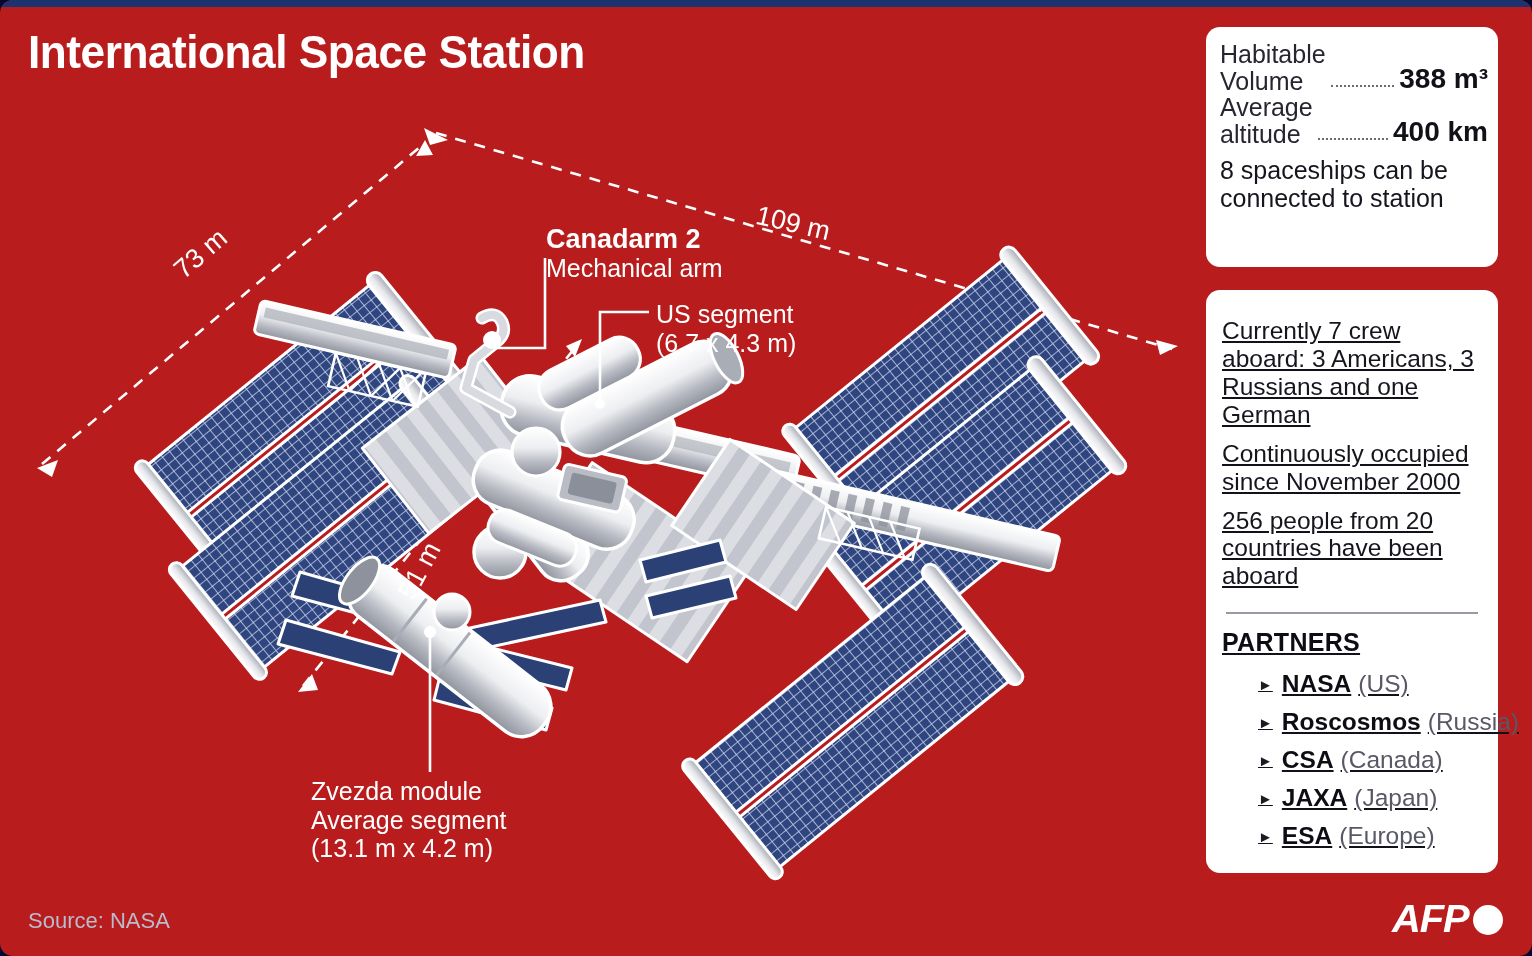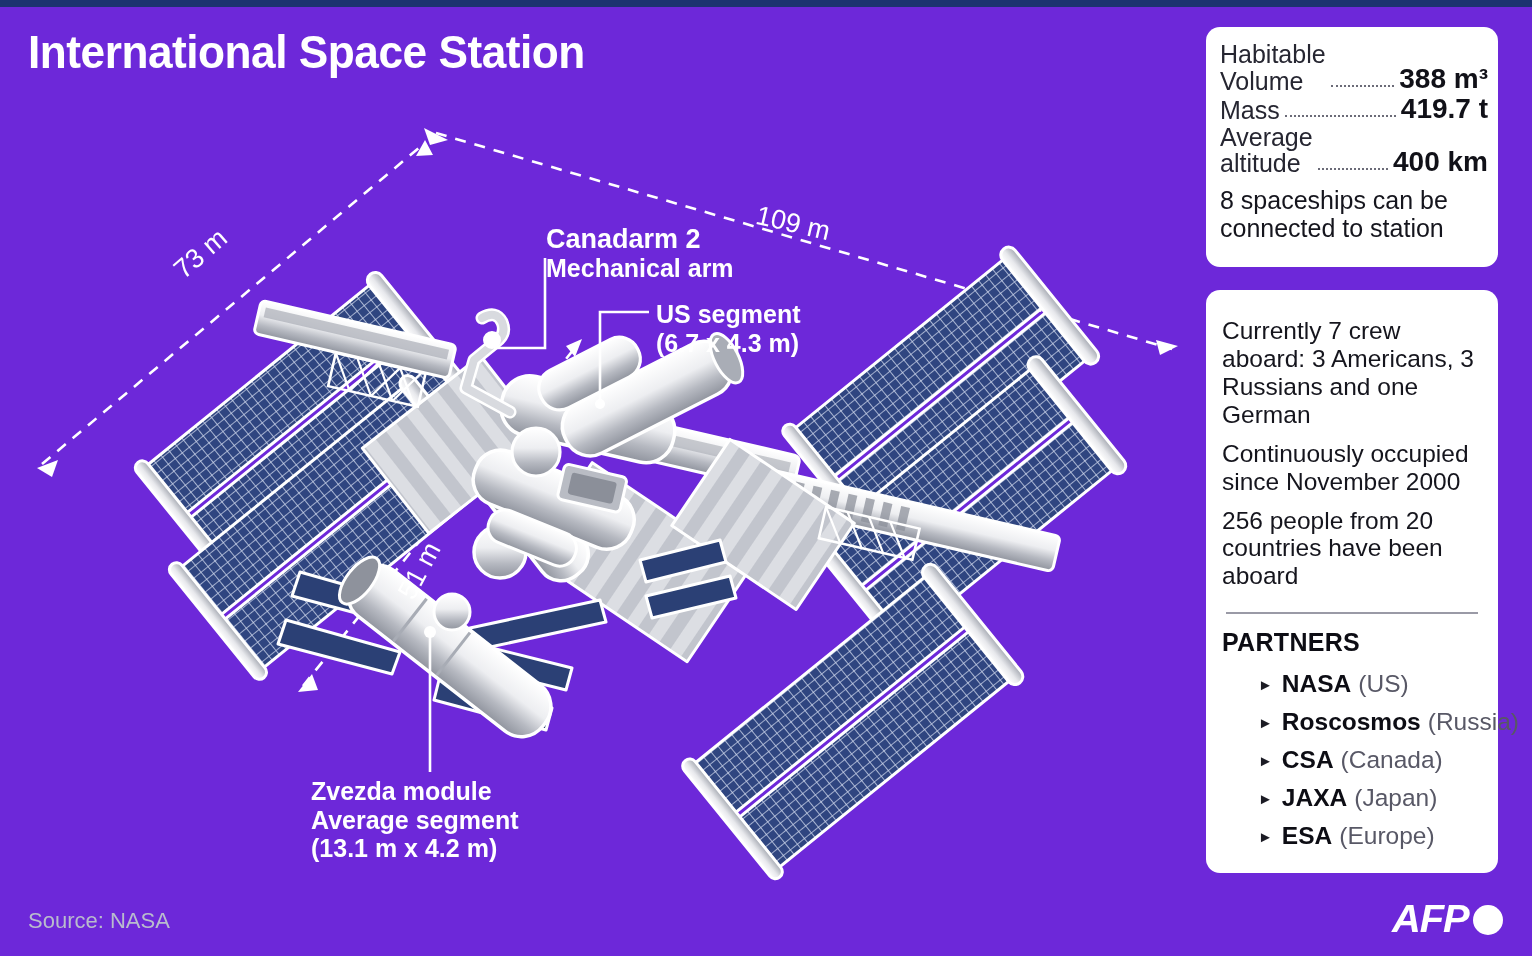--- a/index.html
+++ b/index.html
@@ -2,38 +2,39 @@
 <html><head>
 <meta charset="utf-8">
 <style>
   html,body{margin:0;padding:0;}
   body{
     width:1532px;height:956px;overflow:hidden;
     background:#07072e;
     font-family:"Liberation Sans", sans-serif;
     position:relative;
   }
-  #root{position:relative;width:1532px;height:956px;background:#6d28d9;overflow:hidden;}
+  #root{position:relative;width:1532px;height:956px;background:#b91c1c;overflow:hidden;border-radius:13px;}
 
   .topstrip{position:absolute;left:0;top:0;width:1532px;height:7px;background:#1c3370;}
 
   
   .title{
     position:absolute;left:28px;top:24px;
     font-size:47px;font-weight:bold;color:#ffffff;
     letter-spacing:-0.5px;
     font-family:"Liberation Sans","DejaVu Sans",sans-serif;
     transform:scaleX(0.94);transform-origin:left top;
     white-space:nowrap;
   }
 
   
   .panel{
     position:absolute;background:#ffffff;border-radius:14px;
     color:#11111a;
+    text-decoration:underline;
   }
   #stats-panel{left:1206px;top:27px;width:292px;height:240px;}
   #info-panel{left:1206px;top:290px;width:292px;height:583px;}
 
   .stats-rows{position:absolute;left:14px;top:14px;right:10px;}
   .srow{display:flex;align-items:flex-end;font-size:25px;line-height:1.06;}
   .slabel{color:#262631;font-weight:400;white-space:pre-line;}
   .sdots{flex:1;border-bottom:2.5px dotted #6b6b78;margin:0 5px 7px 5px;min-width:18px;height:1px;}
   .svalue{font-size:28px;font-weight:bold;color:#111118;white-space:nowrap;}
   .stat-note{font-size:25px;line-height:1.12;color:#15151d;margin-top:9px;}
@@ -51,21 +52,21 @@
   
   .source{position:absolute;left:28px;top:908px;font-size:22px;color:#b9bccd;}
   .afp{position:absolute;left:1392px;top:898px;display:flex;align-items:center;}
   .afp-txt{font-size:38px;font-weight:bold;font-style:italic;color:#fff;letter-spacing:-1px;
            transform:scaleX(1.05);transform-origin:left center;}
   .afp-dot{width:30px;height:30px;border-radius:50%;background:#fff;margin-left:8px;}
 
   
   .lbl{position:absolute;color:#ffffff;}
   .lbl .b{font-weight:bold;font-size:27px;line-height:1.12;white-space:nowrap;}
-  .lbl .n{font-weight:700;font-size:25px;line-height:1.14;white-space:nowrap;}
+  .lbl .n{font-weight:400;font-size:25px;line-height:1.14;white-space:nowrap;}
   #lbl-canadarm{left:546px;top:224px;}
   #lbl-harmony{left:656px;top:300px;}
   #lbl-zvezda{left:311px;top:777px;}
 
   .dim{position:absolute;color:#ffffff;font-size:27px;font-weight:400;white-space:nowrap;}
   #dim-73{left:168px;top:262px;transform:rotate(-41deg);transform-origin:left top;}
   #dim-109{left:760px;top:200px;transform:rotate(13deg);transform-origin:left top;}
   #dim-51{left:392px;top:590px;transform:rotate(-62deg);transform-origin:left top;}
 
   svg.art{position:absolute;left:0;top:0;width:1532px;height:956px;}
@@ -320,25 +321,20 @@
   <div class="panel" id="stats-panel">
     <div class="stats-rows">
 
       <div class="srow">
         <span class="slabel">Habitable
 Volume</span>
         <span class="sdots"></span>
         <span class="svalue">388 m³</span>
       </div>
 
-      <div class="srow">
-        <span class="slabel">Mass</span>
-        <span class="sdots"></span>
-        <span class="svalue">419.7 t</span>
-      </div>
 
       <div class="srow">
         <span class="slabel">Average
 altitude</span>
         <span class="sdots"></span>
         <span class="svalue">400 km</span>
       </div>
 
       <div class="stat-note">8 spaceships can be connected to station</div>
     </div>

